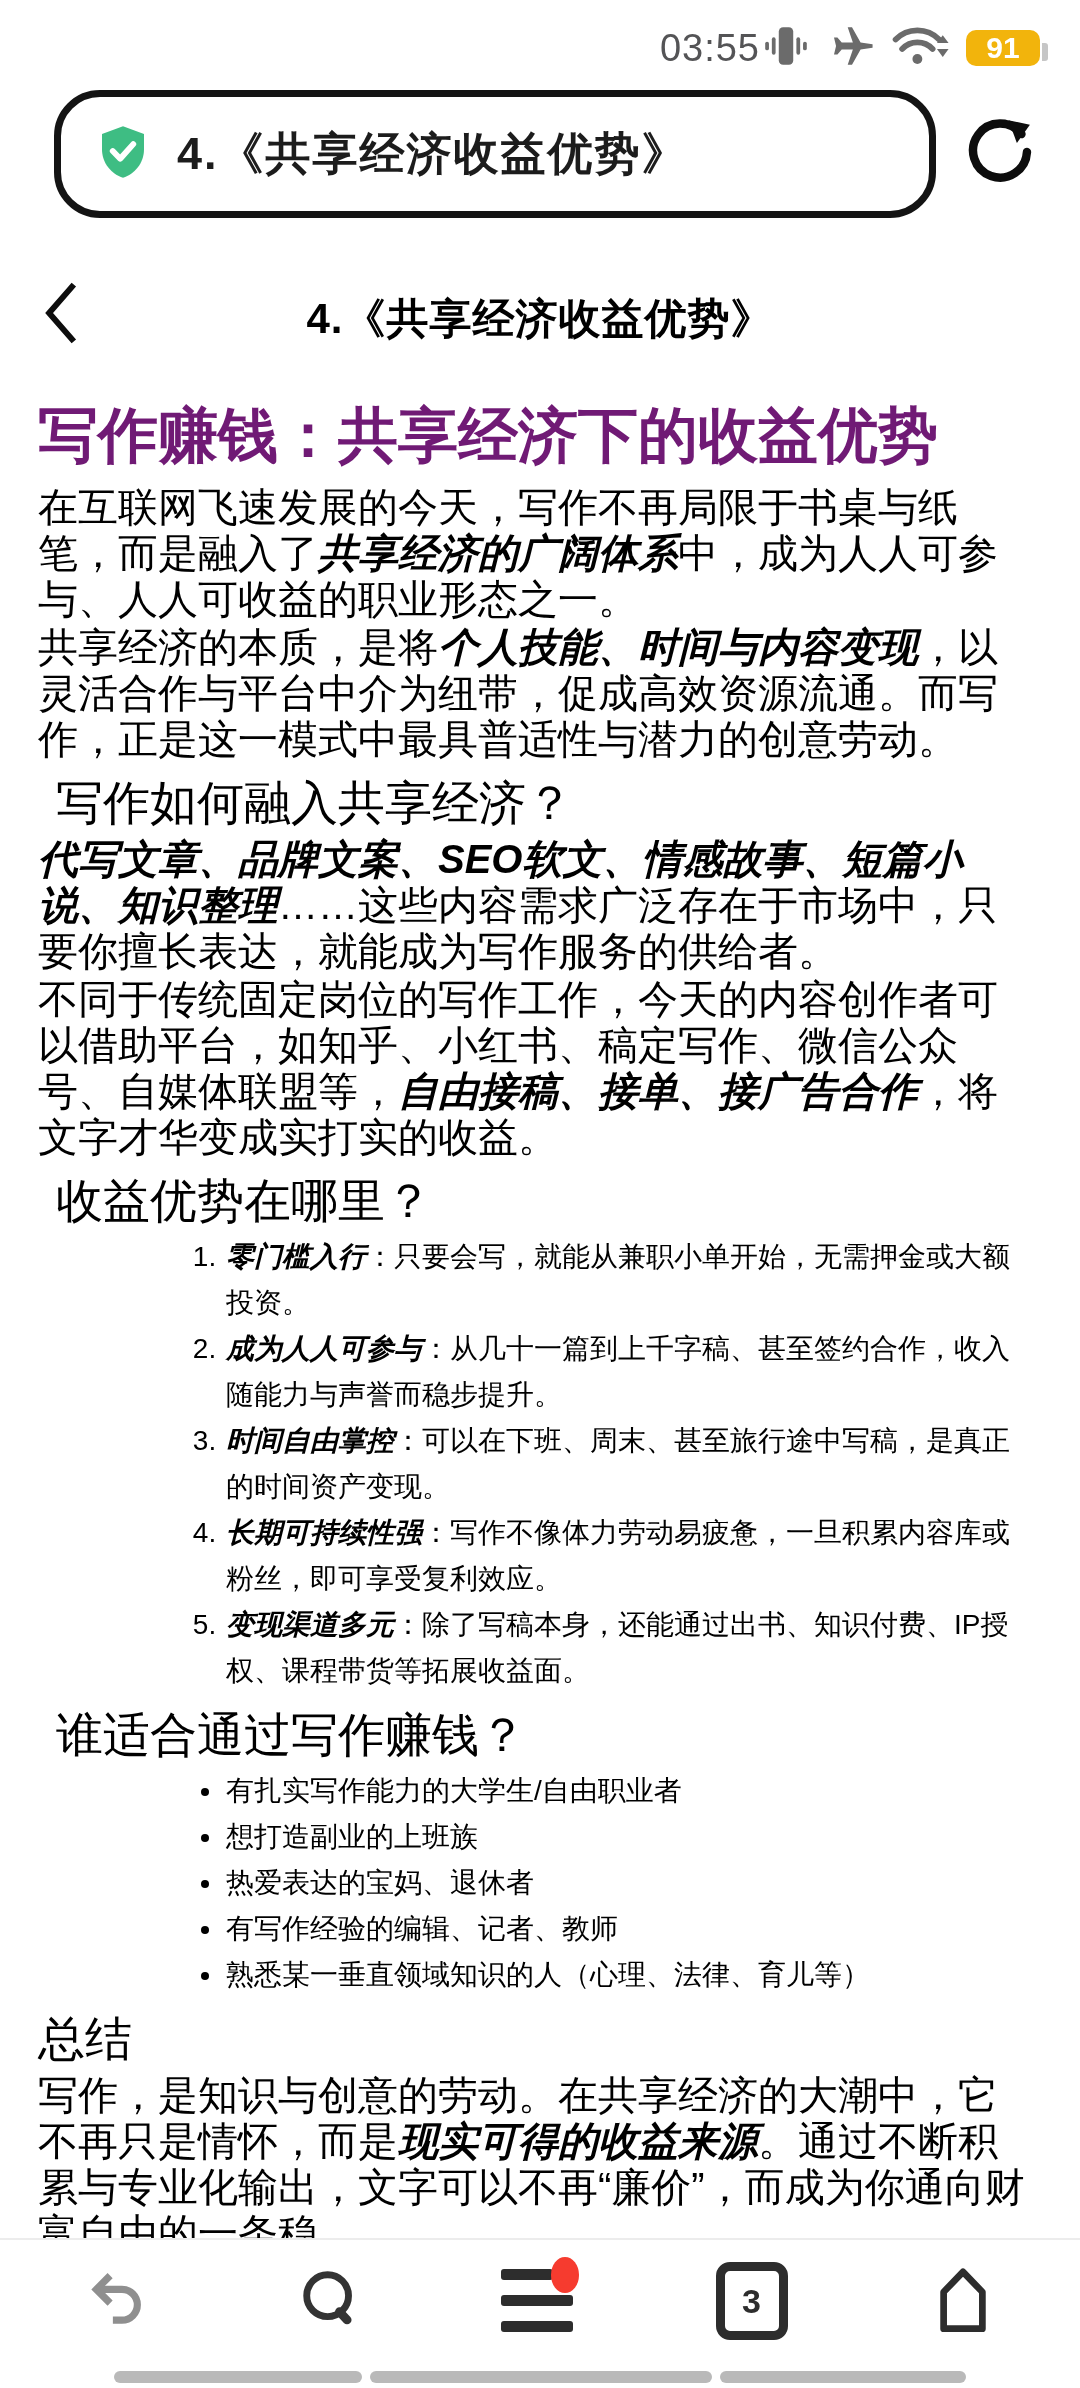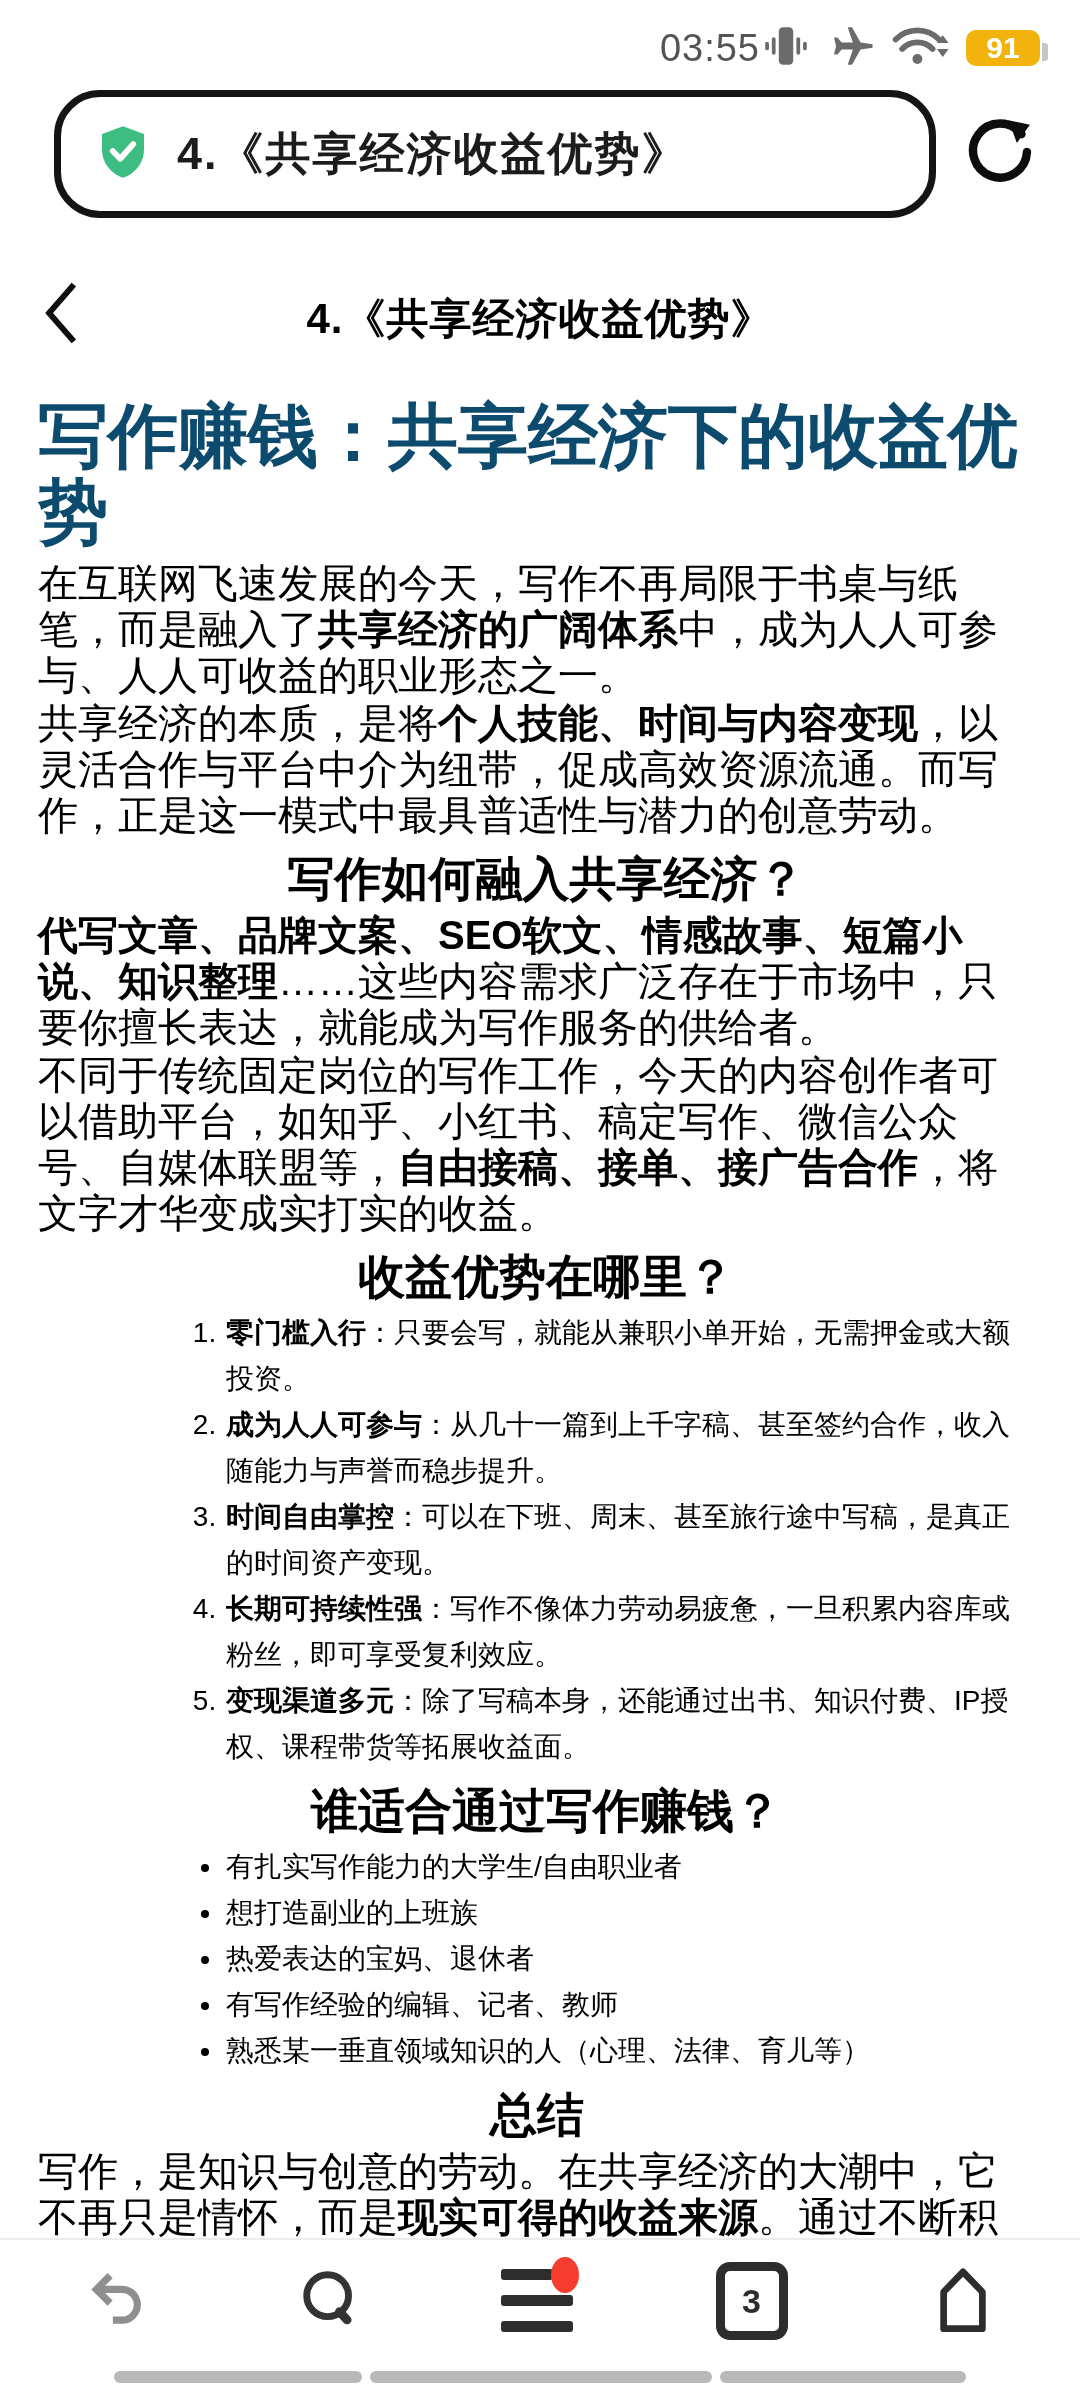--- a/index.html
+++ b/index.html
@@ -21,25 +21,25 @@
             overflow:hidden;}
   .reload-btn{width:128px;display:flex;justify-content:center;align-items:center;}
 
   
   .nav-row{position:relative;height:86px;margin-top:52px;display:flex;align-items:center;}
   .back-btn{position:absolute;left:38px;top:4px;}
   .nav-title{width:100%;text-align:center;font-size:42px;font-weight:800;color:#000;letter-spacing:1px;}
 
   
   .article{padding:20px 44px 0 38px;}
-  .article h1{font-size:70px;line-height:76px;font-weight:900;margin:16px 0 10px;color:#0c4a6e;}
-  .article h2{font-size:47px;line-height:54px;font-weight:700;margin:14px 0 6px;color:#000;text-align:center;}
+  .article h1{font-size:60px;line-height:76px;font-weight:900;margin:16px 0 10px;color:#701a75;}
+  .article h2{font-size:47px;line-height:54px;font-weight:400;margin:14px 0 6px;color:#000;}
   .article h2.indent{padding-left:18px;}
   .article p{font-size:40px;line-height:46px;margin:0 0 2px;color:#000;}
-  .article b{font-weight:800;}
+  .article b{font-weight:800;font-style:italic;}
   .article ol,.article ul{margin:0 0 2px;padding-left:186px;font-size:28px;line-height:46px;color:#000;}
   .article li{padding-left:2px;}
 
   
   .toolbar{position:absolute;left:0;right:0;bottom:0;height:150px;background:#fff;
            border-top:2px solid #ececec;display:flex;align-items:center;justify-content:space-between;
            padding:0 62px 26px;box-sizing:border-box;z-index:5;}
   .tool-btn{width:110px;height:110px;display:flex;align-items:center;justify-content:center;position:relative;}
   .tab-box{width:54px;height:60px;border:9px solid #2d2d2d;border-radius:14px;display:flex;
            align-items:center;justify-content:center;font-size:34px;font-weight:700;color:#2d2d2d;}

